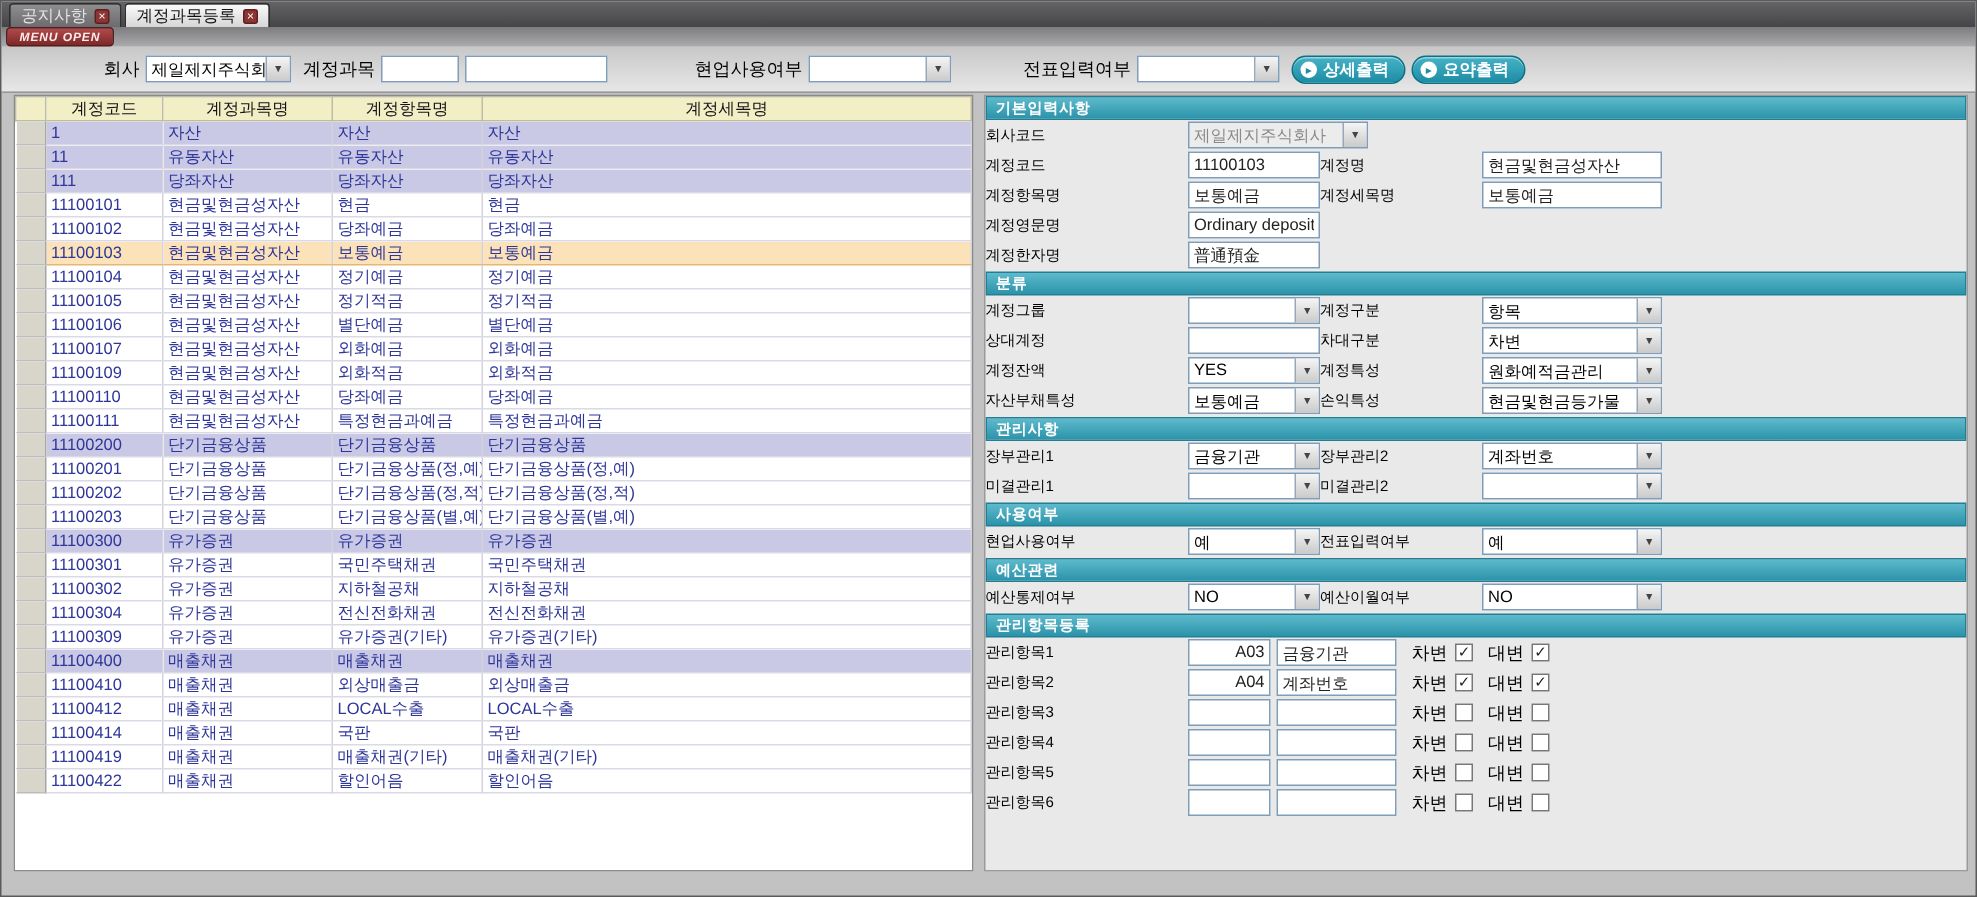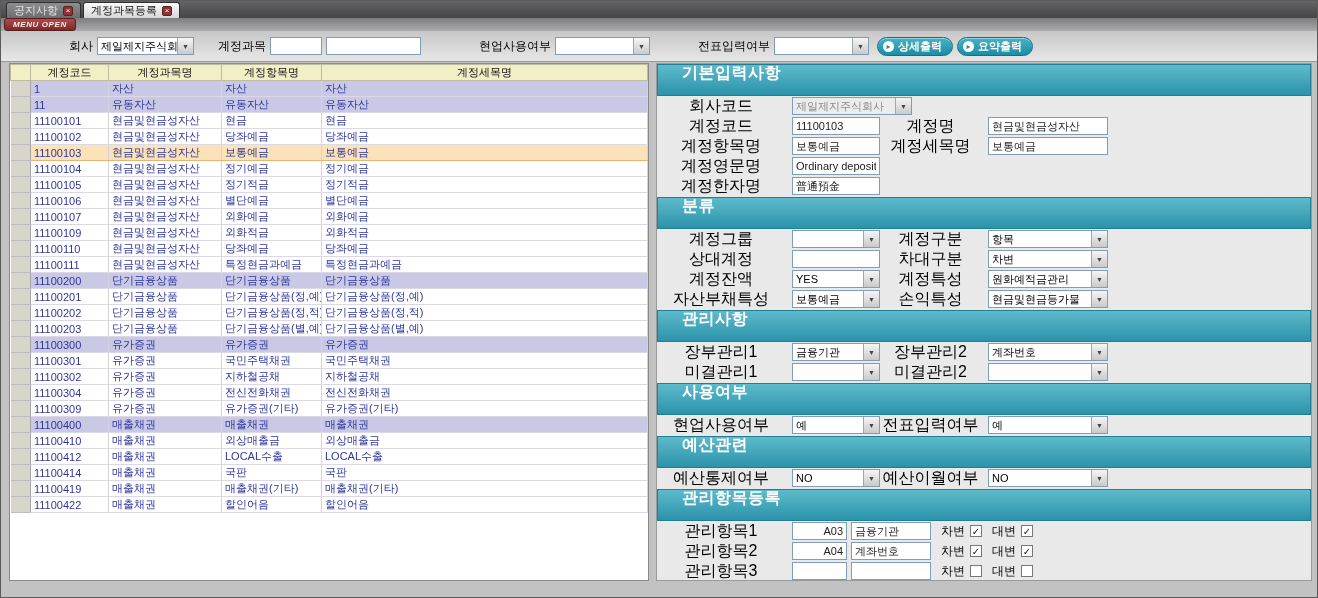--- a/index.html
+++ b/index.html
@@ -105,28 +105,28 @@
   tr.group td.selcol { background:#d8d5cb; }
   tr.selected td { background:#fbe2b8; border-bottom:1px solid #e3b877; }
   tr.selected td.selcol { background:#d8d5cb; }
 
   
   .detail-panel {
     position:absolute; left:655px; top:62px; width:656px; height:518px;
     background:#e9e9e9; border:1px solid #9a9a9a; overflow:hidden;
   }
   .sec-header {
-    margin-top:1px; height:32px; line-height:16px; padding-left:24px;
+    margin-top:1px; height:16px; line-height:16px; padding-left:6px;
     background:linear-gradient(#5ebacc,#2b93aa); border:1px solid #227e93;
-    color:#fff; font-size:16px; font-weight:bold; letter-spacing:.5px;
+    color:#fff; font-size:10px; font-weight:bold; letter-spacing:.5px;
   }
   .frow { display:flex; align-items:center; height:20px; font-size:12px; }
   .flabel {
-    width:135px; flex-shrink:0; text-align:center; padding-right:7px;
-    font-size:16px; color:#000; white-space:nowrap; overflow:hidden;
+    width:135px; flex-shrink:0; text-align:left; padding-right:7px;
+    font-size:10px; color:#000; white-space:nowrap; overflow:hidden;
   }
   .rlabel { width:108px; }
   .cb-label { font-size:12px; margin-left:10px; }
   .cb {
     width:12px; height:12px; border:1px solid #777; background:#fff; margin-left:5px;
     font-size:10px; line-height:11px; text-align:center; color:#222; cursor:pointer;
     display:inline-block;
   }
   .cb.checked::after { content:"✓"; }
   .mgmt-code { margin-right:4px; }
@@ -152,21 +152,21 @@
   </div>
 
   <div class="filterbar">
     <div class="fgroup" style="margin-left:68px;">
       <span>회사</span>
       <div class="sel w97">
         <span class="v">제일제지주식회사</span>
         <span class="arw">▼</span>
       </div>
     </div>
-    <div class="fgroup" style="margin-left:24px;">
+    <div class="fgroup" style="margin-left:8px;">
       <span>계정과목</span>
       <input class="inp w50" value="" style="">
       <input class="inp w95" value="" style="">
     </div>
     <div class="fgroup" style="margin-left:58px;">
       <span>현업사용여부</span>
       <div class="sel w95">
         <span class="v"></span>
         <span class="arw">▼</span>
       </div>
@@ -216,20 +216,27 @@
       <td>자산</td>
       <td>자산</td>
     </tr>
           <tr class="group">
       <td class="selcol"></td>
       <td>11</td>
       <td>유동자산</td>
       <td>유동자산</td>
       <td>유동자산</td>
     </tr>
+          <tr class="group">
+      <td class="selcol"></td>
+      <td>111</td>
+      <td>당좌자산</td>
+      <td>당좌자산</td>
+      <td>당좌자산</td>
+    </tr>
           <tr>
       <td class="selcol"></td>
       <td>11100101</td>
       <td>현금및현금성자산</td>
       <td>현금</td>
       <td>현금</td>
     </tr>
           <tr>
       <td class="selcol"></td>
       <td>11100102</td>

